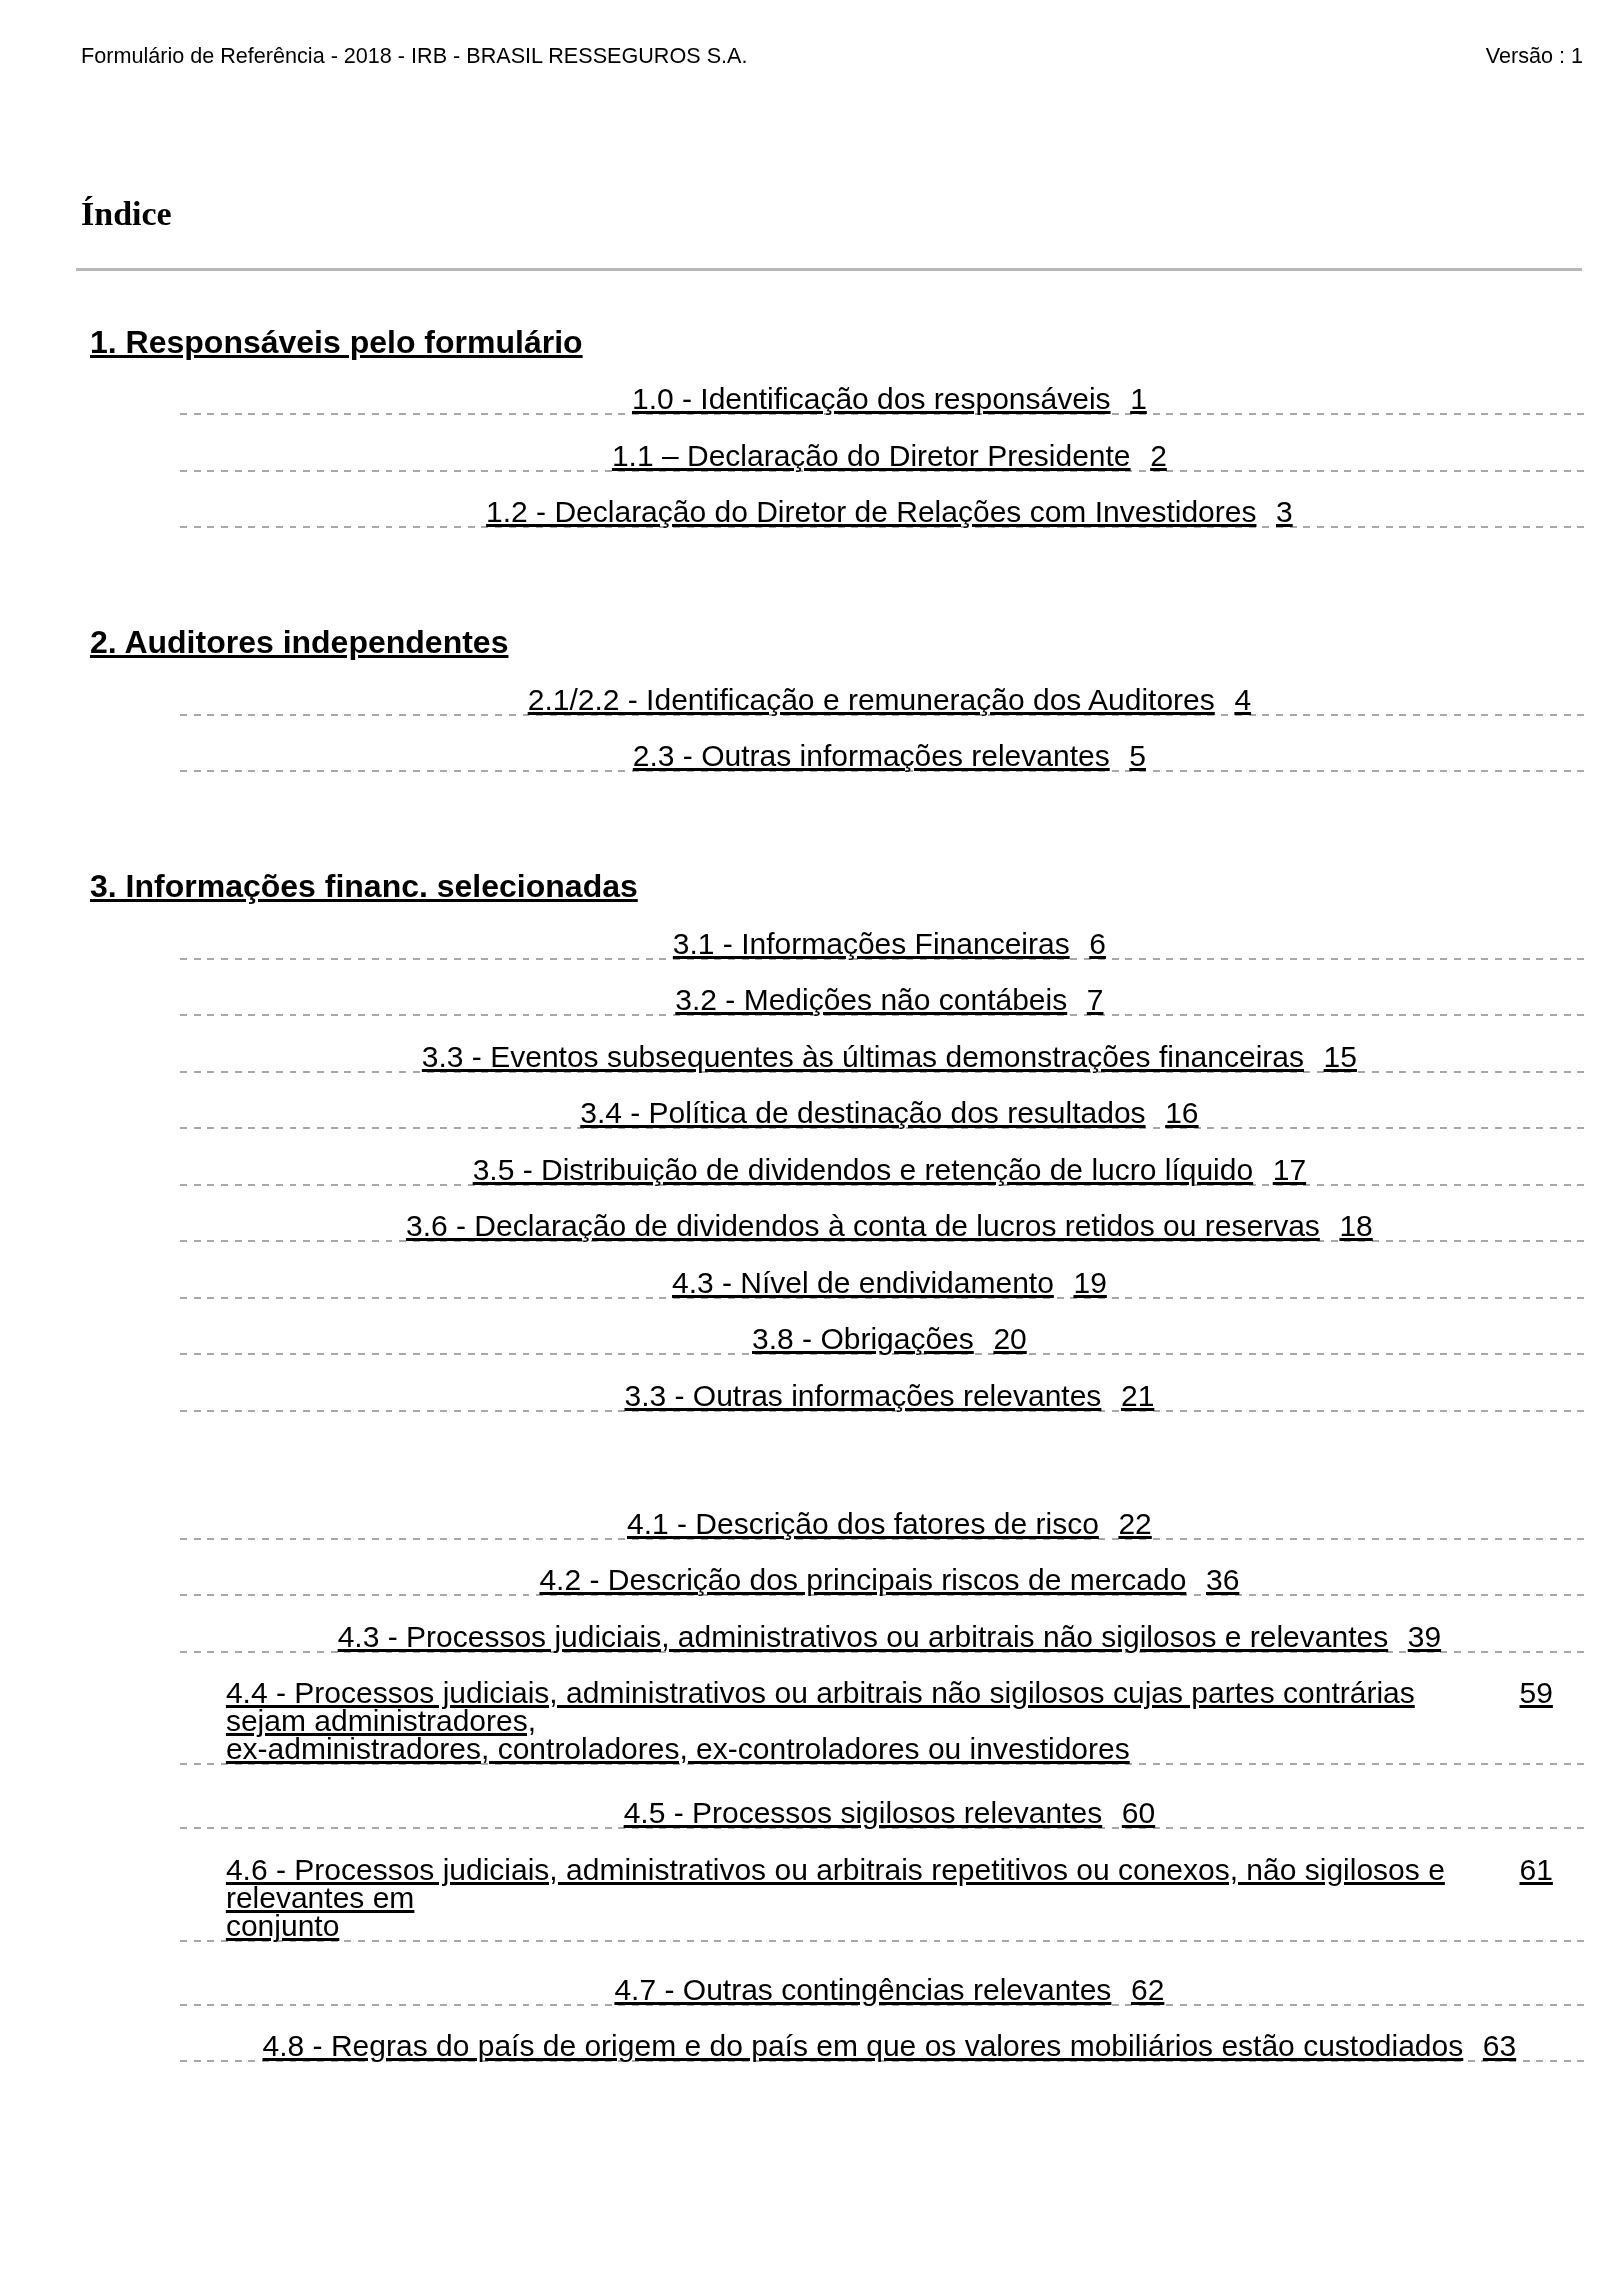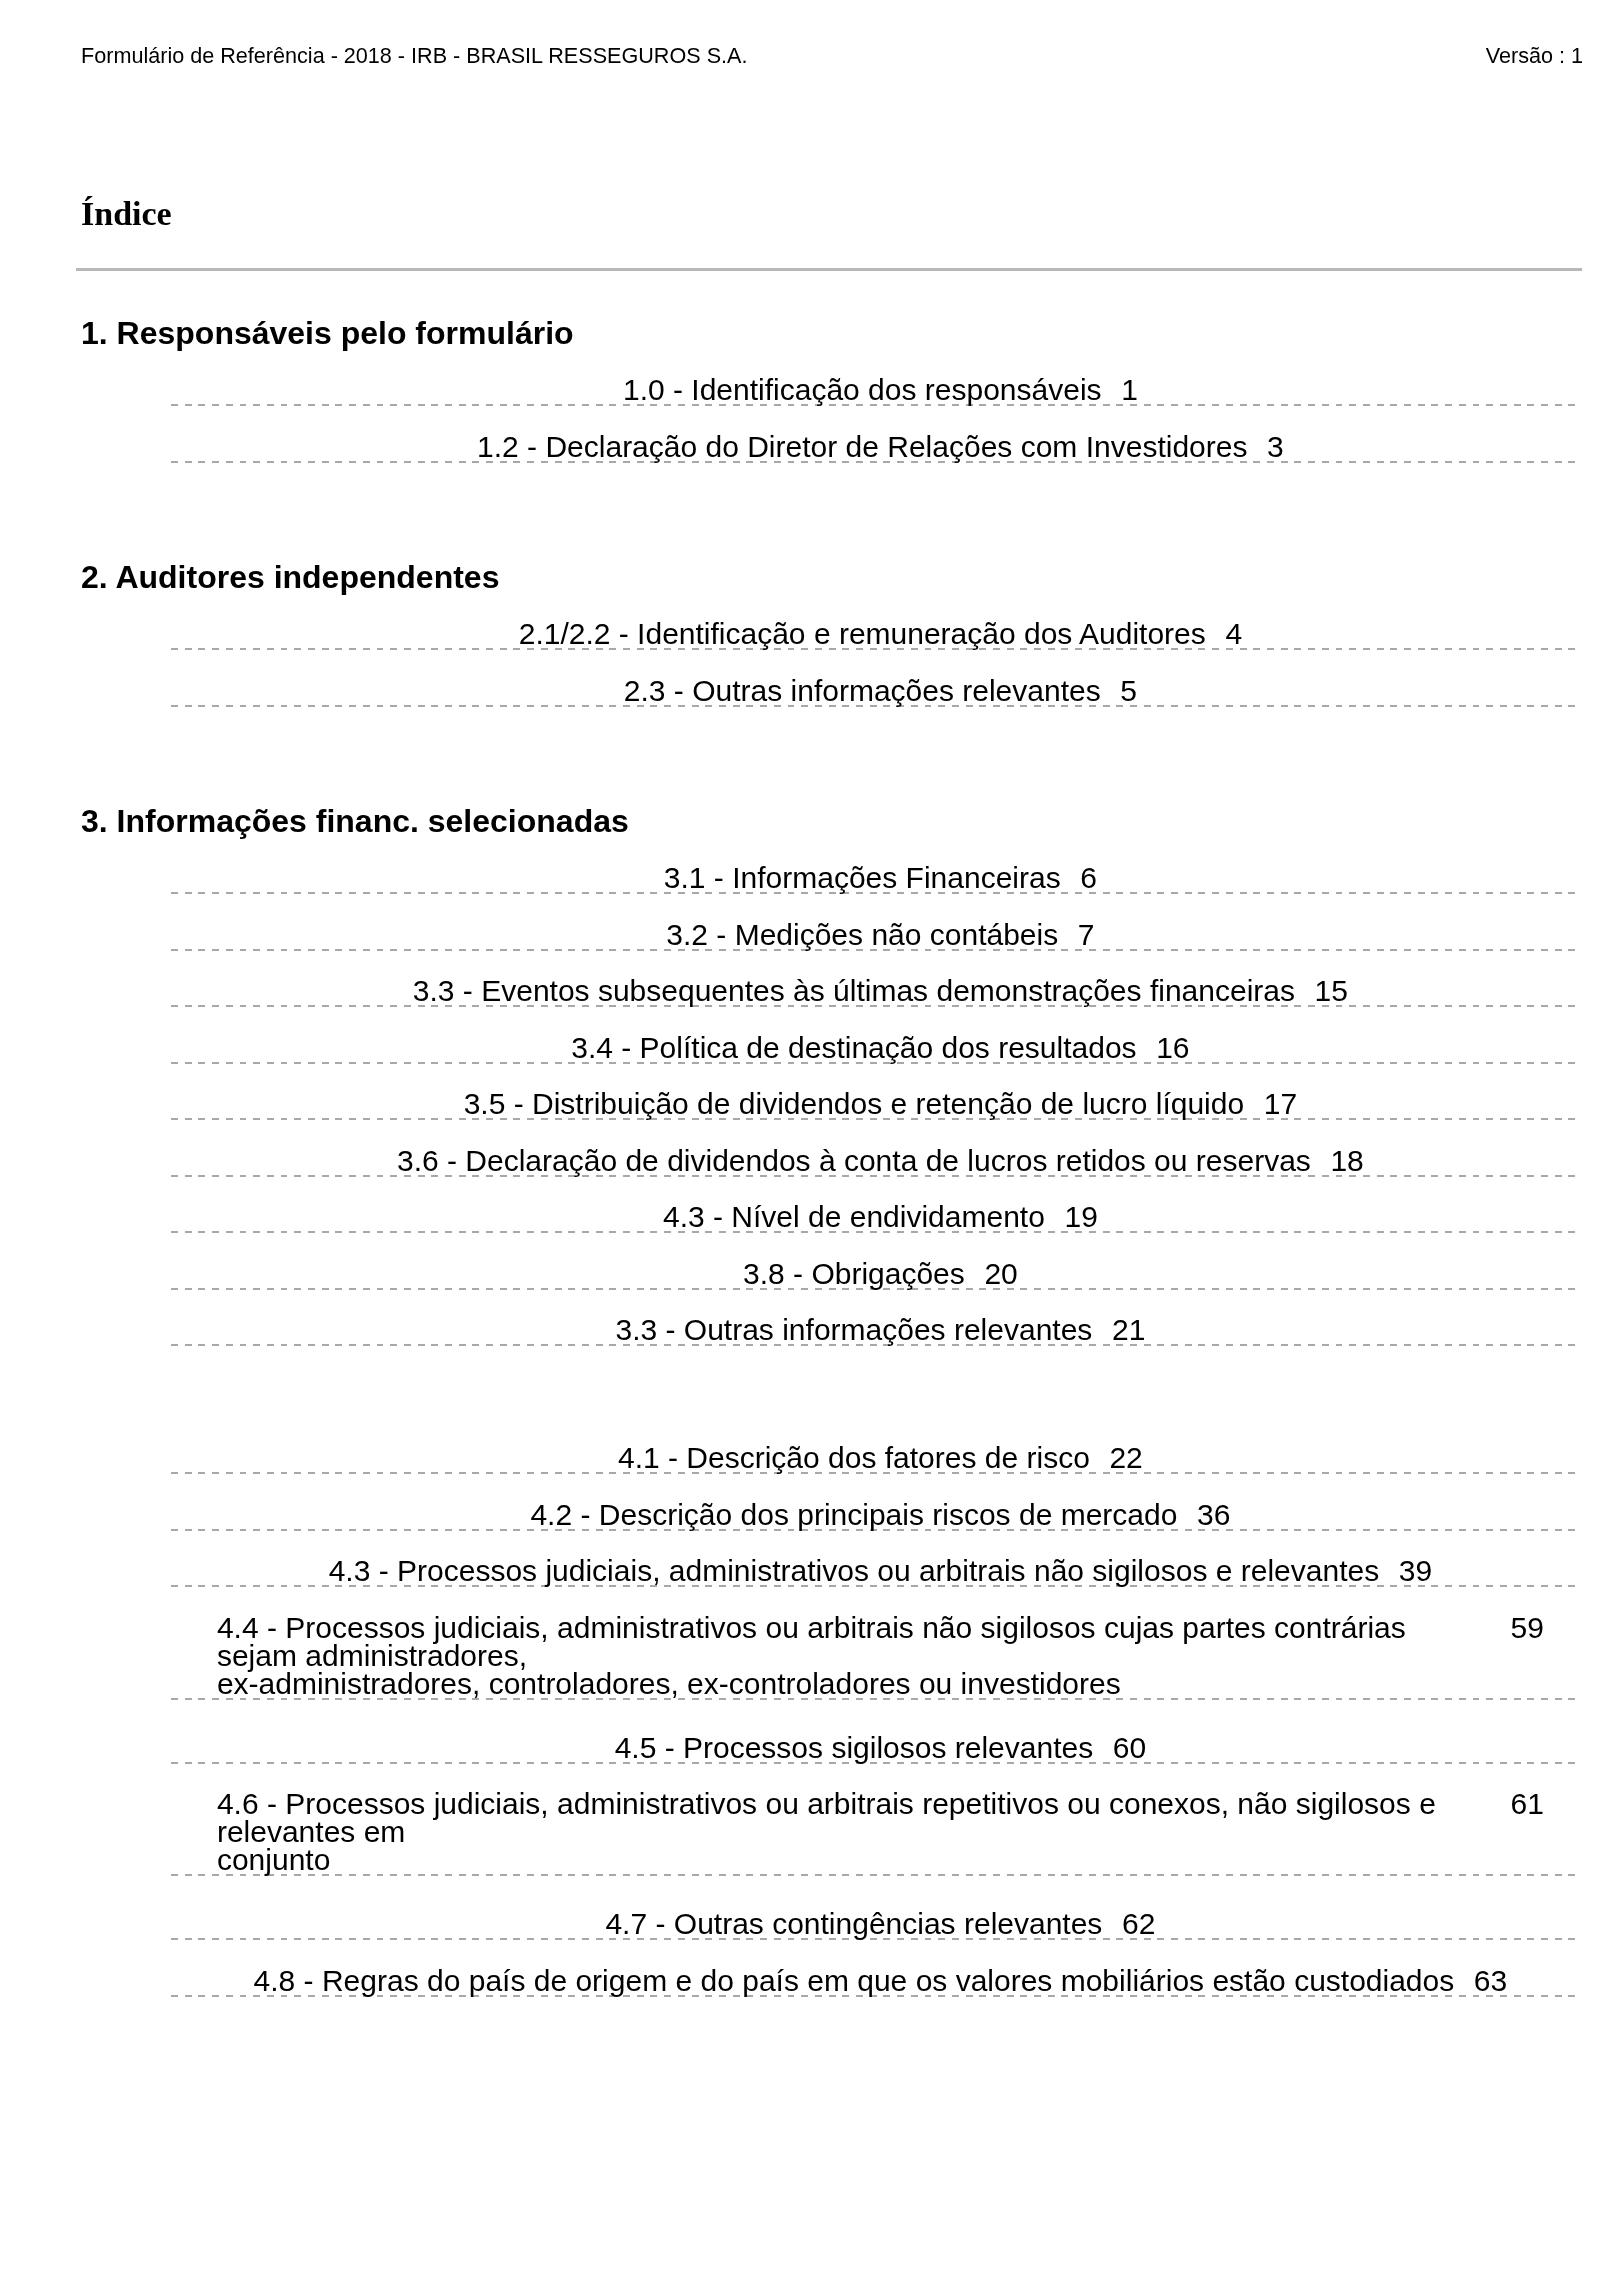--- a/index.html
+++ b/index.html
@@ -39,21 +39,21 @@
     width: 1506px;
     height: 2.9px;
     background: #b8b8b8;
   }
   .toc {
     position: absolute;
     left: 81px;
     top: 317px;
     width: 1502px;
   }
-  .toc-section { margin: 0; }
+  .toc-section { margin: 9px; text-decoration: underline; }
   .toc-section + .toc-section { margin-top: 98px; }
   .section-heading {
     margin: 0;
     font-size: 32px;
     line-height: 32px;
     font-weight: bold;
   }
   .toc-entry {
     margin-left: 90px;   
     margin-top: 26.5px;
@@ -102,20 +102,27 @@
         <h2 class="section-heading">1. Responsáveis pelo formulário</h2>
         <div class="toc-entry">
           <div class="toc-row">
             <span class="toc-label">1.0 - Identificação dos responsáveis</span>
             <span class="toc-page">1</span>
           </div>
           <div class="toc-leader"></div>
         </div>
         <div class="toc-entry">
           <div class="toc-row">
+            <span class="toc-label">1.1 – Declaração do Diretor Presidente</span>
+            <span class="toc-page">2</span>
+          </div>
+          <div class="toc-leader"></div>
+        </div>
+        <div class="toc-entry">
+          <div class="toc-row">
             <span class="toc-label">1.2 - Declaração do Diretor de Relações com Investidores</span>
             <span class="toc-page">3</span>
           </div>
           <div class="toc-leader"></div>
         </div>
       </section>
       <section class="toc-section">
         <h2 class="section-heading">2. Auditores independentes</h2>
         <div class="toc-entry">
           <div class="toc-row">

